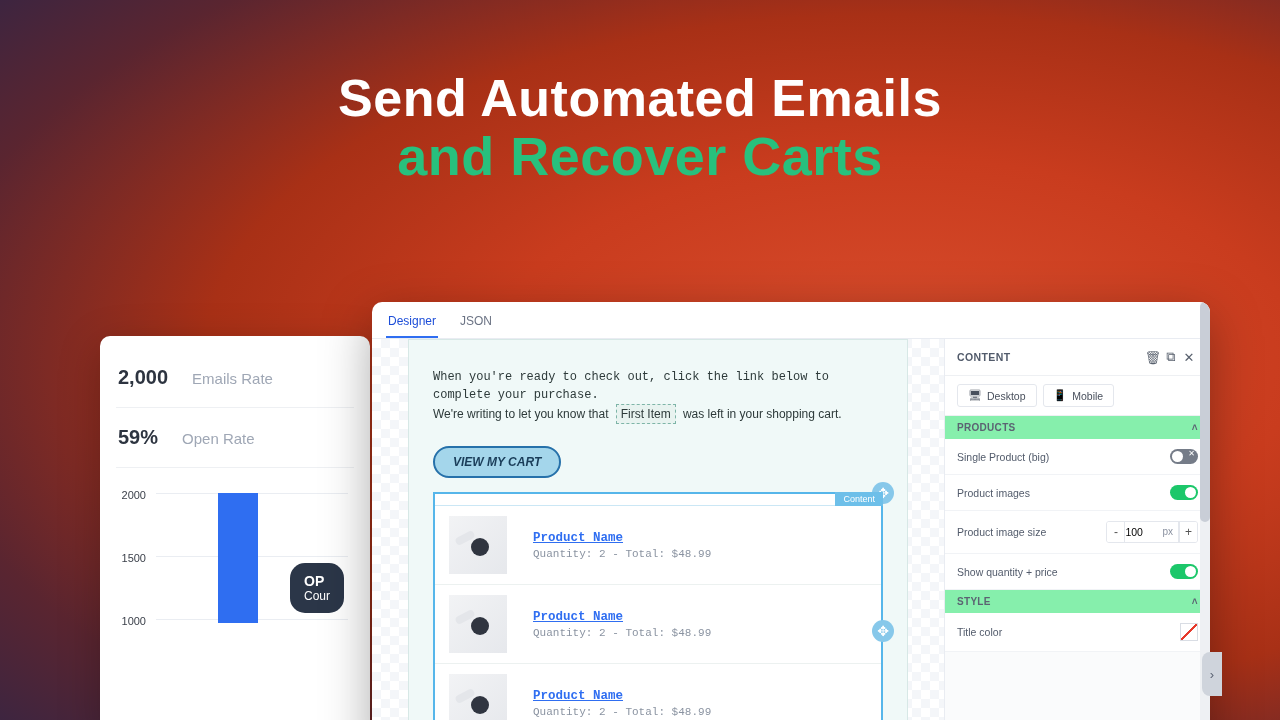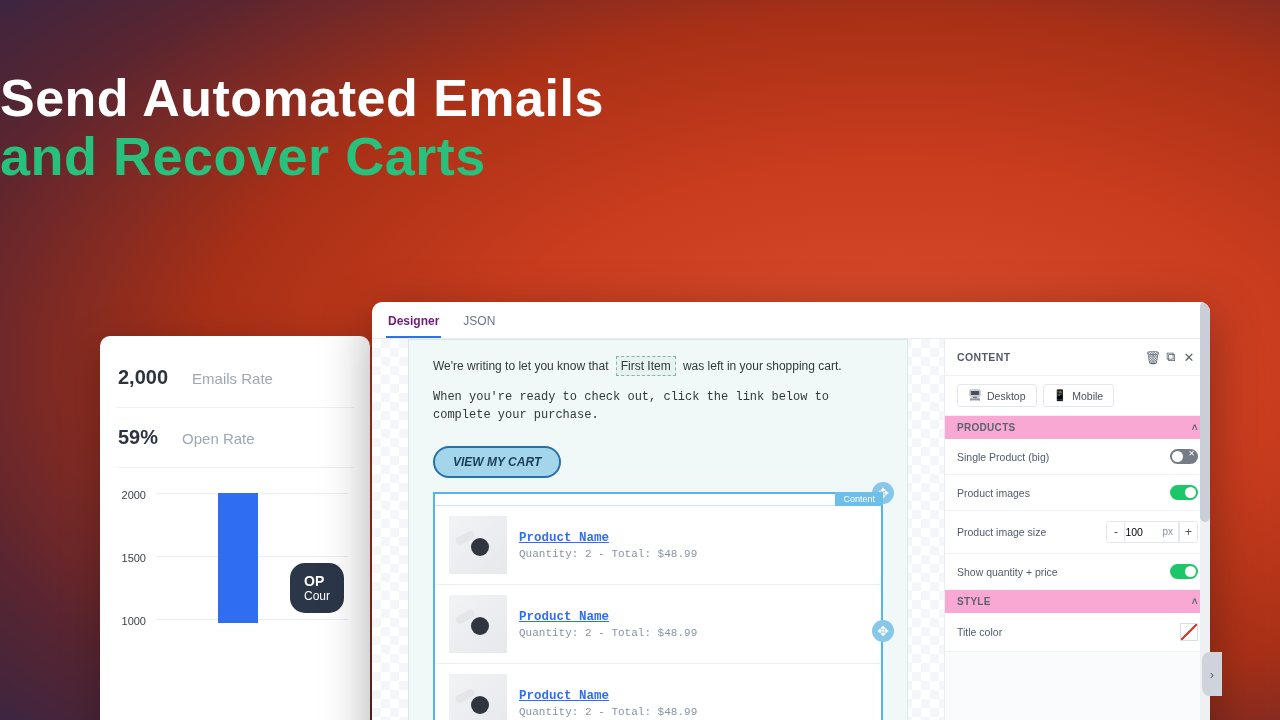--- a/index.html
+++ b/index.html
@@ -1,18 +1,18 @@
 <!DOCTYPE html>
 <html><head>
 <meta charset="utf-8">
 <style>
 * { box-sizing: border-box; margin: 0; padding: 0; font-family: -apple-system, BlinkMacSystemFont, 'Segoe UI', Arial, sans-serif; }
 body { width: 1280px; height: 720px; overflow: hidden; position: relative; background: radial-gradient(ellipse 90% 80% at 70% 50%, #d94d2d 0%, #c93c1e 35%, #a83016 60%, #5a2530 85%, #3d2540 100%); }
 
-.headline { position: absolute; top: 70px; left: 0; right: 0; font-weight: 800; font-size: 52px; letter-spacing: 0.5px; line-height: 1.1; }
+.headline { position: absolute; top: 70px; left: 0; right: 0; text-align: center; font-weight: 800; font-size: 52px; letter-spacing: 0.5px; line-height: 1.1; }
 .headline .line1 { color: #fff; }
 .headline .line2 { color: #28c07d; font-weight: 800; font-size: 54px; }
 
 
 .stats-card { position: absolute; left: 100px; top: 336px; width: 270px; height: 400px; background: #fff; border-radius: 10px; box-shadow: 0 10px 40px rgba(0,0,0,0.25); padding: 12px 16px 0 16px; }
 .stat-row { padding: 18px 2px 18px 2px; border-bottom: 1px solid #eef0f3; display: flex; align-items: baseline; gap: 24px; }
 .stat-val { font-weight: 800; font-size: 20px; color: #2d3440; }
 .stat-label { font-size: 15px; color: #9fa7b5; }
 .chart { position: relative; padding-top: 26px; height: 170px; }
 .y-axis { position: absolute; left: -6px; top: 26px; height: 130px; width: 40px; }
@@ -20,52 +20,52 @@
 .grid { position: absolute; left: 40px; top: 25px; right: 6px; height: 130px; }
 .grid-line { position: absolute; left: 0; right: 0; height: 1px; background: #eaedf2; }
 .bar1 { position: absolute; left: 62px; bottom: 0; width: 40px; height: 130px; background: #2f6ef1; }
 .tooltip { position: absolute; left: 134px; bottom: 10px; background: #2b3648; color: #fff; padding: 10px 14px; border-radius: 15px; font-size: 12px; }
 .tooltip b { font-size: 14px; }
 
 
 .designer-window { position: absolute; left: 372px; top: 302px; right: 70px; bottom: -40px; background: #fff; border-radius: 10px; box-shadow: 0 14px 50px rgba(0,0,0,0.35); overflow: hidden; display: flex; flex-direction: column; }
 .dw-tabs { display: flex; gap: 20px; padding: 6px 14px 0 14px; border-bottom: 1px solid #e9ecf2; font-size: 12px; }
 .dw-tab { padding: 6px 2px 8px 2px; color: #6b7384; cursor: pointer; }
-.dw-tab.active { color: #701a75; border-bottom: 2px solid #2f6ef1; font-weight: 700; }
+.dw-tab.active { color: #1d4ed8; border-bottom: 2px solid #2f6ef1; font-weight: 400; }
 
 .dw-body { display: flex; flex: 1; min-height: 0; }
 .canvas { flex: 1; position: relative; background: repeating-conic-gradient(#f4f6f9 0% 25%, #fff 0% 50%) 0 0 / 18px 18px; padding: 0 22px 40px 22px; overflow: hidden; }
 .canvas-inner { background: #f0f9f8; border: 1px solid #d7e8e6; margin: 0 auto; max-width: 500px; padding: 16px 24px 8px 24px; }
 .mail-text { font-family: ui-monospace, 'Courier New', monospace; font-size: 12px; color: #2d3a3a; line-height: 1.5; }
 .tag-pill { display: inline-block; border: 1px dashed #7eb5a8; padding: 0 4px; color: #2d3a3a; background: #e8f3f0; }
 .cta-row { margin: 22px 0 14px 0; }
 .cta { display: inline-block; background: #a4d6eb; border: 2px solid #2671aa; color: #1a3d59; font-weight: 800; font-style: italic; font-size: 12px; padding: 7px 18px; border-radius: 999px; }
 .block-wrap { border: 2px solid #56b6ea; background: #fff; position: relative; margin-top: 6px; }
 .block-header { height: 12px; border-bottom: 1px solid #cbe7f5; position: relative; }
 .content-badge { position: absolute; top: -2px; right: -2px; background: #6dbfe9; color: #fff; font-size: 9px; padding: 2px 8px; }
 .plus-circle { position: absolute; right: -13px; width: 22px; height: 22px; background: #87c8ea; color: #fff; border-radius: 50%; font-size: 14px; text-align: center; line-height: 22px; }
 .plus-top { top: -12px; }
 .plus-mid { top: 126px; }
-.product-row { display: flex; gap: 12px; padding: 10px 14px; align-items: center; border-bottom: 1px solid #ecf1f0; }
+.product-row { display: flex; gap: 26px; padding: 10px 14px; align-items: center; border-bottom: 1px solid #ecf1f0; }
 .product-row:last-child { border-bottom: none; }
 .thumb { width: 58px; height: 58px; background: linear-gradient(135deg,#f2f3f5 0%,#e6e8ec 100%); position: relative; }
 .thumb::before { content:''; position:absolute; left: 6px; top: 18px; width: 20px; height: 8px; background: #e4e6ea; border-radius: 4px; transform: rotate(-28deg); }
 .thumb::after { content:''; position:absolute; left: 22px; top: 22px; width: 18px; height: 18px; border-radius: 50%; background: #303540; }
 .prod-name { font-family: ui-monospace,'Courier New',monospace; font-size: 12.5px; font-weight: 700; color: #2f6ef1; text-decoration: underline; }
 .prod-meta { font-family: ui-monospace,'Courier New',monospace; font-size: 11px; color: #8a93a1; margin-top: 3px; }
 
 
 .props { width: 266px; border-left: 1px solid #e9ecf2; background: #fafbfc; font-size: 11px; color: #525b6b; display: flex; flex-direction: column; }
 .props-hdr { display: flex; align-items: center; padding: 10px 12px; background: #fff; border-bottom: 1px solid #eef0f3; }
 .props-hdr-title { font-weight: 700; letter-spacing: 0.4px; font-size: 10.5px; flex: 1; }
 .props-hdr-ico { width: 18px; text-align: center; color: #59616e; cursor: pointer; font-size: 13px; }
 .device-row { display: flex; gap: 6px; padding: 8px 12px; background: #fff; border-bottom: 1px solid #eef0f3; }
 .device-btn { display: inline-flex; align-items: center; gap: 5px; padding: 4px 10px; border: 1px solid #e4e7ed; border-radius: 3px; font-size: 10.5px; color: #49505d; cursor: pointer; }
 .device-btn .ico { font-size: 11px; }
-.section-head { background: #f9a8d4; padding: 6px 12px; font-weight: 700; font-size: 10px; letter-spacing: 0.3px; display:flex; justify-content: space-between; align-items:center; color:#5b6372; }
+.section-head { background: #86efac; padding: 6px 12px; font-weight: 700; font-size: 10px; letter-spacing: 0.3px; display:flex; justify-content: space-between; align-items:center; color:#5b6372; }
 .prop-row { display: flex; align-items: center; padding: 10px 12px; background: #fff; border-bottom: 1px solid #f1f3f6; }
 .prop-label { flex: 1; font-size: 10.5px; }
 .toggle { width: 28px; height: 15px; border-radius: 999px; position: relative; }
 .toggle.on { background: #1cc76a; }
 .toggle.off { background: #757c88; }
 .toggle .knob { position:absolute; top:2px; width:11px; height:11px; background:#fff; border-radius:50%; }
 .toggle.on .knob { right: 2px; }
 .toggle.off .knob { left: 2px; }
 .toggle.off::after { content:'✕'; position:absolute; right:3px; top:0; font-size:8px; color:#fff; }
 .stepper { display:flex; align-items:center; border:1px solid #e4e7ed; border-radius:3px; overflow:hidden; }
@@ -117,26 +117,26 @@
 </div>
 
 <div class="designer-window">
   <div class="dw-tabs">
     <div class="dw-tab active">Designer</div>
     <div class="dw-tab">JSON</div>
   </div>
   <div class="dw-body">
     <div class="canvas">
       <div class="canvas-inner">
+        <p class="mail-text" style="margin-top:12px">When you're ready to check out, click the link below to complete your purchase.</p>
         <p class="mail-text">
           <span>We're writing to let you know that</span>
           <span class="tag-pill">First Item</span>
           <span>was left in your shopping cart.</span>
         </p>
-        <p class="mail-text" style="margin-top:12px">When you're ready to check out, click the link below to complete your purchase.</p>
         <div class="cta-row">
           <span class="cta">VIEW MY CART</span>
         </div>
         <div class="block-wrap">
           <div class="plus-circle plus-top">✥</div>
           <div class="plus-circle plus-mid">✥</div>
           <div class="block-header">
               <span class="content-badge">Content</span>
             </div>
           <div class="product-row">

